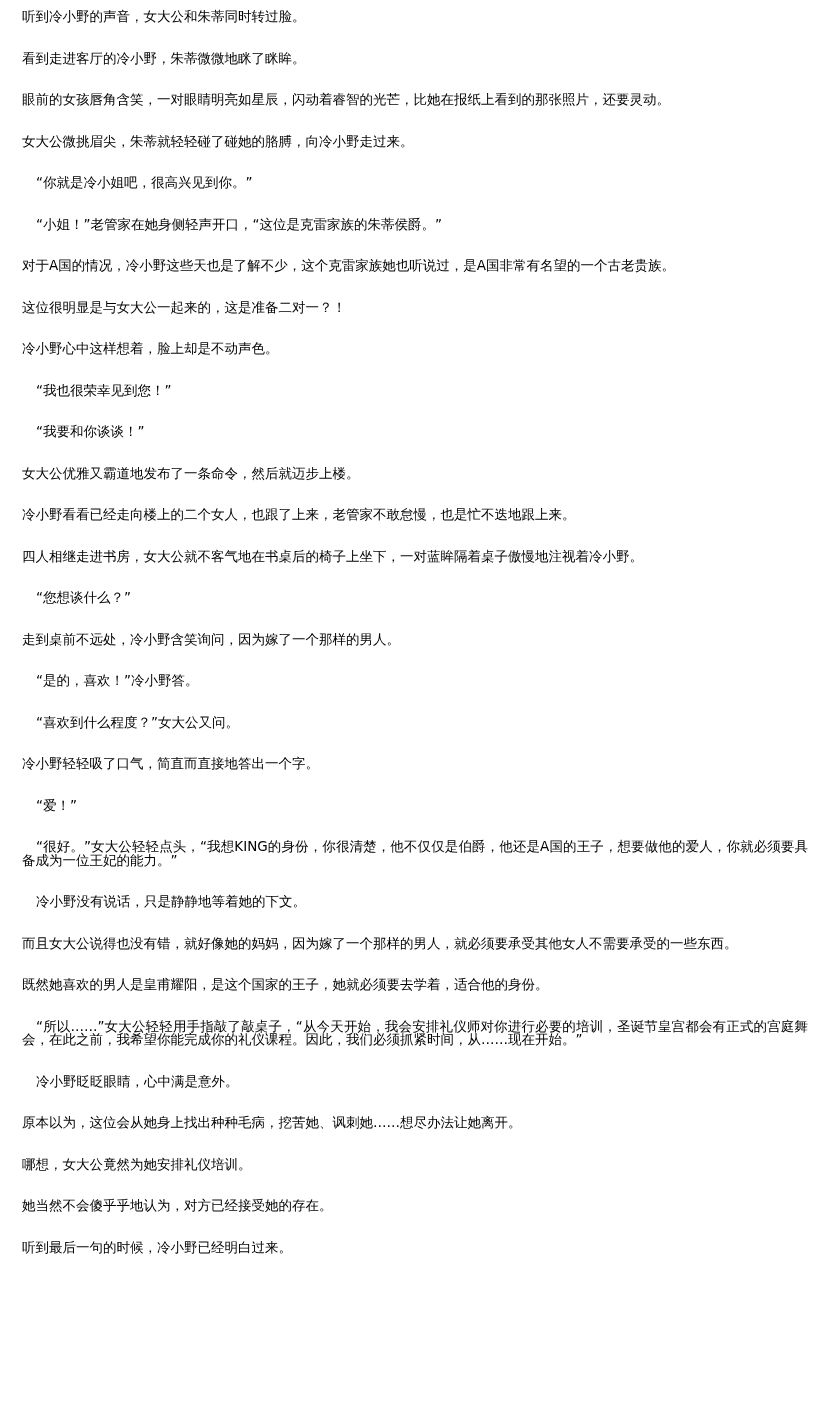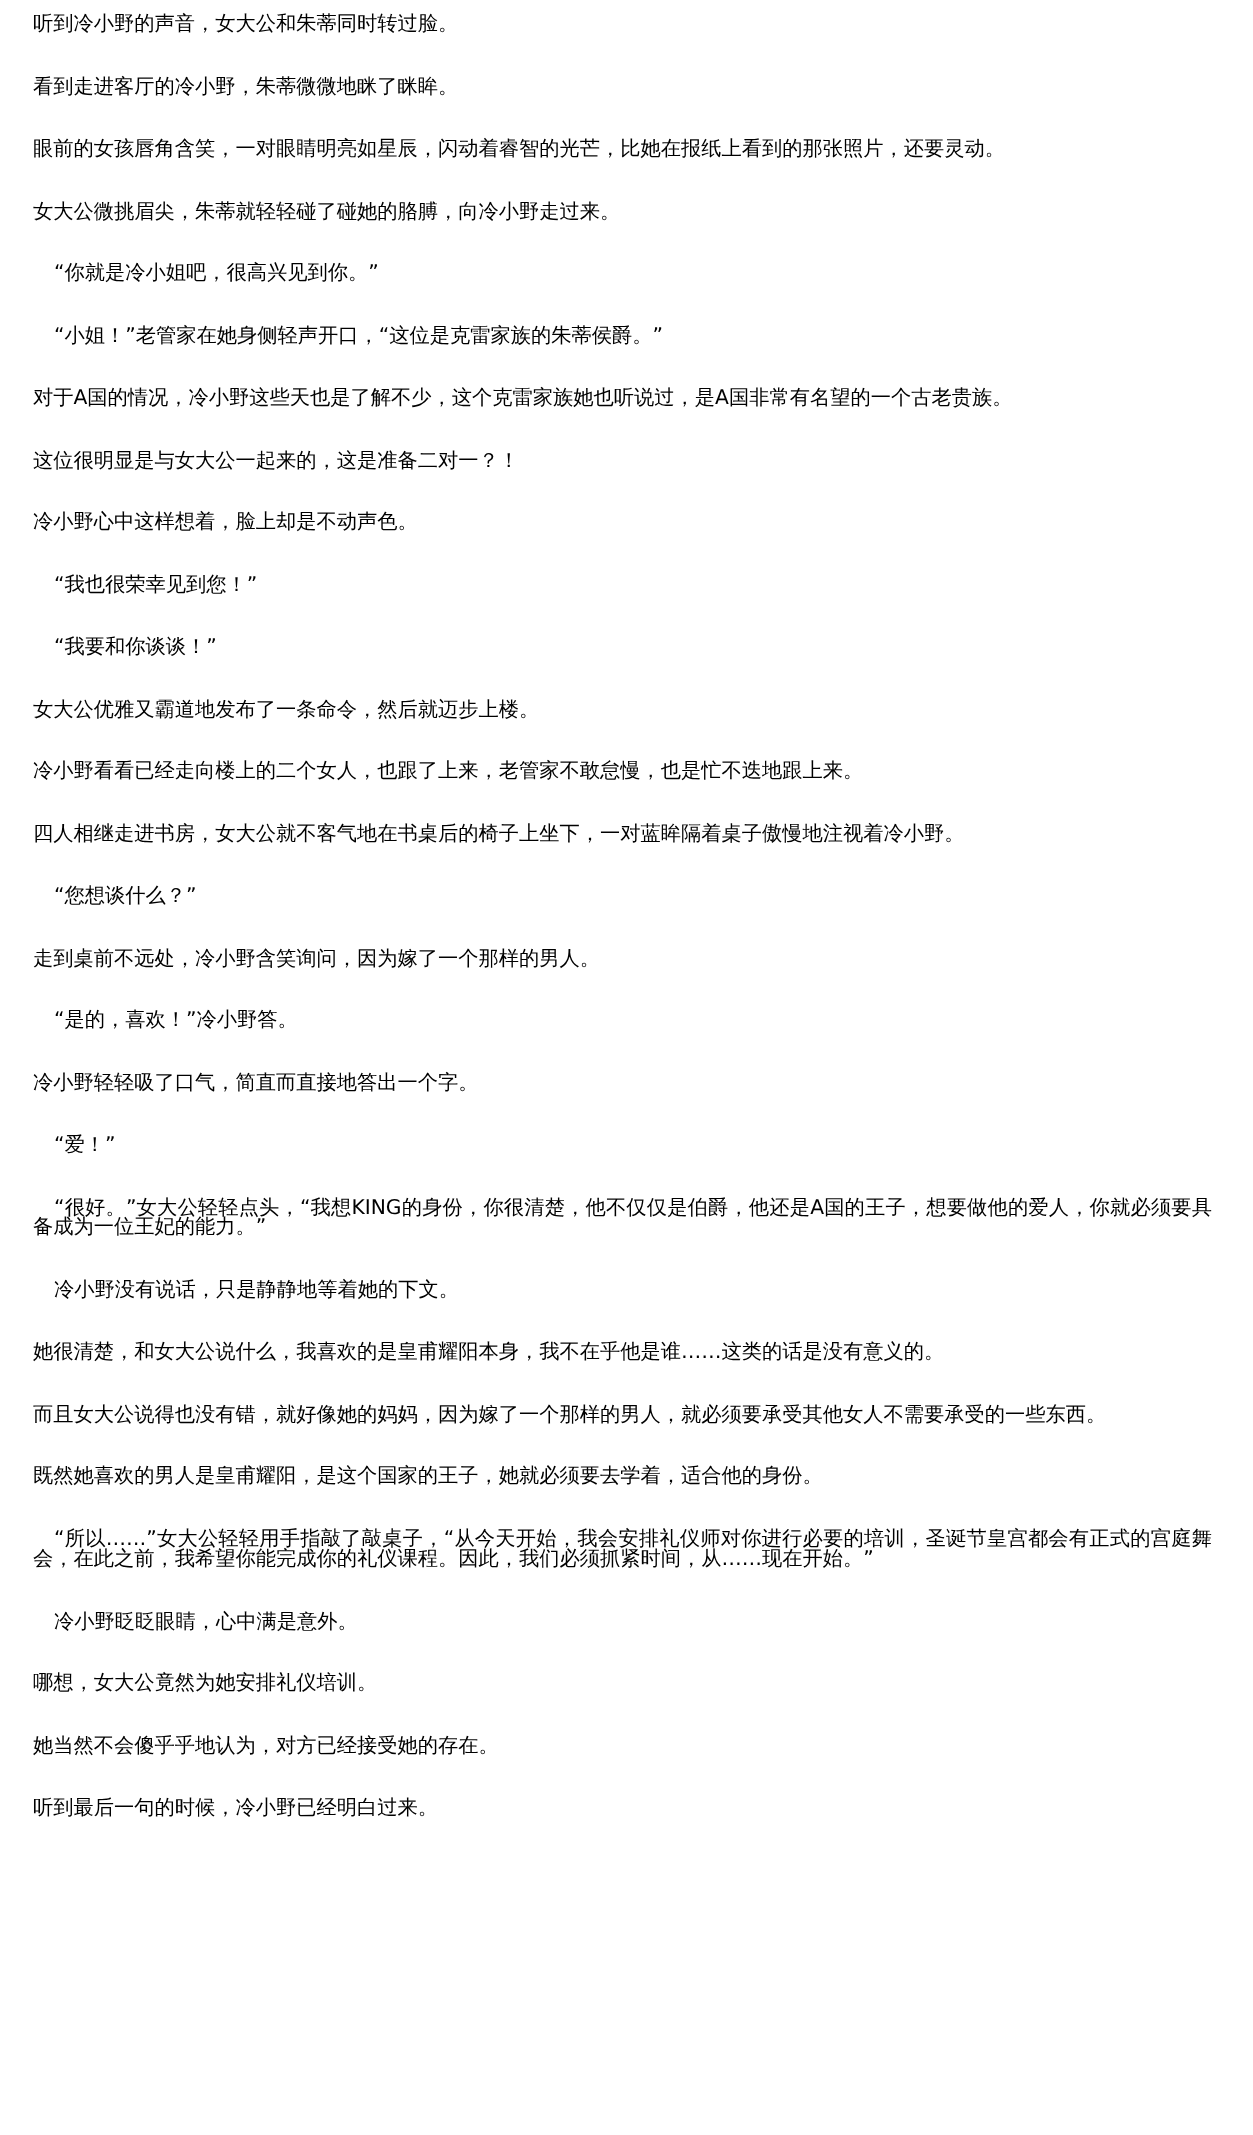--- a/index.html
+++ b/index.html
@@ -48,26 +48,27 @@
       <p class="para">这位很明显是与女大公一起来的，这是准备二对一？！</p>
       <p class="para">冷小野心中这样想着，脸上却是不动声色。</p>
       <p class="para indent">“我也很荣幸见到您！”</p>
       <p class="para indent">“我要和你谈谈！”</p>
       <p class="para">女大公优雅又霸道地发布了一条命令，然后就迈步上楼。</p>
       <p class="para">冷小野看看已经走向楼上的二个女人，也跟了上来，老管家不敢怠慢，也是忙不迭地跟上来。</p>
       <p class="para">四人相继走进书房，女大公就不客气地在书桌后的椅子上坐下，一对蓝眸隔着桌子傲慢地注视着冷小野。</p>
       <p class="para indent">“您想谈什么？”</p>
       <p class="para">走到桌前不远处，冷小野含笑询问，因为嫁了一个那样的男人。</p>
       <p class="para indent">“是的，喜欢！”冷小野答。</p>
+      <p class="para indent">“喜欢到什么程度？”女大公又问。</p>
       <p class="para">冷小野轻轻吸了口气，简直而直接地答出一个字。</p>
       <p class="para indent">“爱！”</p>
       <p class="para indent">“很好。”女大公轻轻点头，“我想KING的身份，你很清楚，他不仅仅是伯爵，他还是A国的王子，想要做他的爱人，你就必须要具备成为一位王妃的能力。”</p>
       <p class="para indent">冷小野没有说话，只是静静地等着她的下文。</p>
-      <p class="para">她很清楚，和女大公说什么，我喜欢的是皇甫耀阳本身，我不在乎他是谁……这类的话是没有意义的。</p>
       <p class="para">而且女大公说得也没有错，就好像她的妈妈，因为嫁了一个那样的男人，就必须要承受其他女人不需要承受的一些东西。</p>
       <p class="para">既然她喜欢的男人是皇甫耀阳，是这个国家的王子，她就必须要去学着，适合他的身份。</p>
       <p class="para indent">“所以……”女大公轻轻用手指敲了敲桌子，“从今天开始，我会安排礼仪师对你进行必要的培训，圣诞节皇宫都会有正式的宫庭舞会，在此之前，我希望你能完成你的礼仪课程。因此，我们必须抓紧时间，从……现在开始。”</p>
       <p class="para indent">冷小野眨眨眼睛，心中满是意外。</p>
+      <p class="para">原本以为，这位会从她身上找出种种毛病，挖苦她、讽刺她……想尽办法让她离开。</p>
       <p class="para">哪想，女大公竟然为她安排礼仪培训。</p>
       <p class="para">她当然不会傻乎乎地认为，对方已经接受她的存在。</p>
       <p class="para">听到最后一句的时候，冷小野已经明白过来。</p>
     </div>
 </div>
 
 </body></html>

